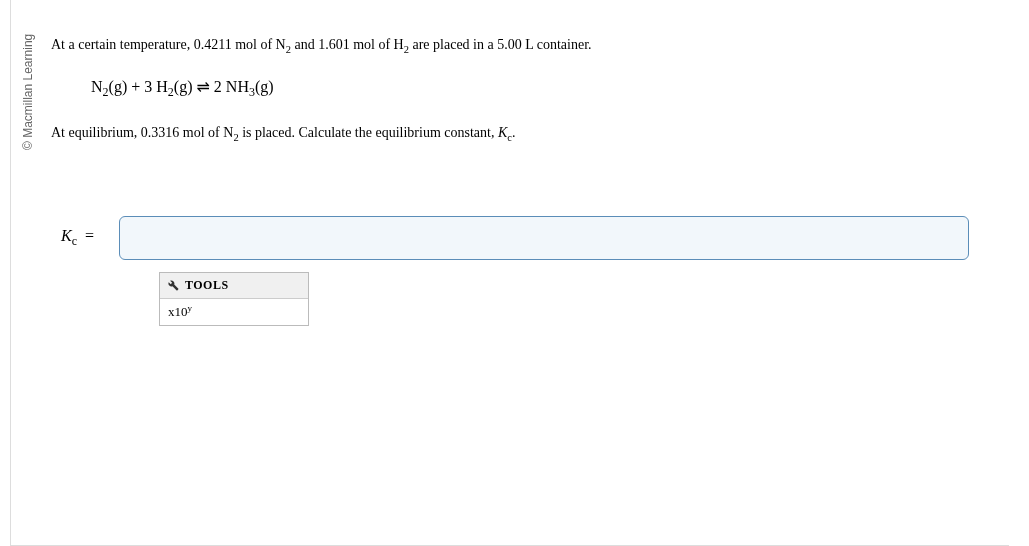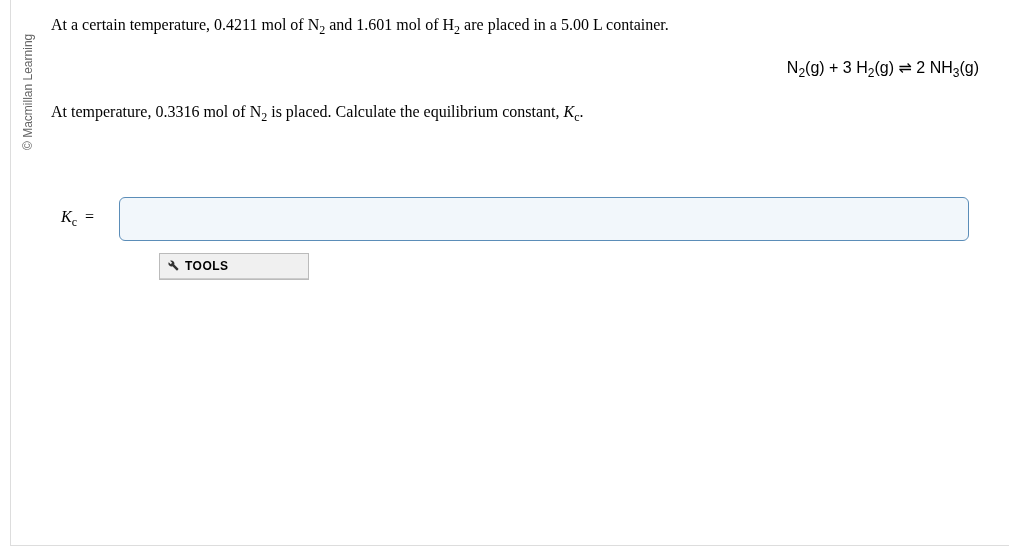--- a/index.html
+++ b/index.html
@@ -28,29 +28,29 @@
       transform-origin: left top;
       font-family: Arial, sans-serif;
       font-size: 12px;
       color: #666;
       white-space: nowrap;
     }
     .content {
       padding: 12px 30px 12px 40px;
     }
     .problem-text {
-      font-size: 16px;
+      font-size: 14px;
       line-height: 1.6;
       margin-bottom: 18px;
+      margin-top: 22px;
     }
     .equation-line {
       font-size: 16px;
       margin: 18px 0 18px 40px;
-      font-family: Liberation Sans, sans-serif;
-      text-align: right;
+      font-family: Liberation Serif, serif;
     }
     .sub { font-size: 0.75em; vertical-align: sub; }
     .eq-arrow { font-size: 16px; }
     .answer-area {
       display: flex;
       align-items: center;
       gap: 25px;
       margin-top: 70px;
       margin-left: 10px;
     }
@@ -72,21 +72,21 @@
       font-size: 18px;
       font-family: Georgia, serif;
       outline: none;
       max-width: 850px;
     }
     .tools-box {
       border: 1px solid #bbb;
       width: 150px;
       margin-top: 12px;
       margin-left: 108px;
-      font-family: Liberation Sans, sans-serif;
+      font-family: Liberation Serif, serif;
     }
     .tools-header {
       background: #f0f0f0;
       border-bottom: 1px solid #ccc;
       font-size: 12px;
       font-weight: bold;
       padding: 5px 8px;
       display: flex;
       align-items: center;
       gap: 6px;
@@ -112,33 +112,36 @@
 
     <div class="problem-text">
       <span>At a certain temperature, </span><span>0.4211</span><span> mol of N</span><span class="sub">2</span><span> and </span><span>1.601</span><span> mol of H</span><span class="sub">2</span><span> are placed in a 5.00 L container.</span>
     </div>
 
     <div class="equation-line">
       <span>N</span><span class="sub">2</span><span>(g) + 3 H</span><span class="sub">2</span><span>(g) </span><span class="eq-arrow">⇌</span><span> 2 NH</span><span class="sub">3</span><span>(g)</span>
     </div>
 
     <div class="problem-text">
-      <span>At temperature, </span><span>0.3316</span><span> mol of N</span><span class="sub">2</span><span> is placed. Calculate the equilibrium constant, </span><i>K</i><span class="sub">c</span><span>.</span>
+      <span>At equilibrium, </span><span>0.3316</span><span> mol of N</span><span class="sub">2</span><span> is placed. Calculate the equilibrium constant, </span><i>K</i><span class="sub">c</span><span>.</span>
     </div>
 
     <div class="answer-area">
       <span class="kc-label">
         <span>K</span><span class="sub-c">c</span><span class="eq"> =</span>
       </span>
       <input type="text" class="answer-input" autofocus="" value="" style="">
     </div>
 
     <div class="tools-box">
       <div class="tools-header">
         <svg class="wrench" viewBox="0 0 24 24">
           <path fill="#333" d="M22.7 19l-9.1-9.1c.9-2.3.4-5-1.5-6.9-2-2-5-2.4-7.4-1.3L9 6 6 9 1.6 4.7C.4 7.1.9 10.1 2.9 12.1c1.9 1.9 4.6 2.4 6.9 1.5l9.1 9.1c.4.4 1 .4 1.4 0l2.3-2.3c.5-.4.5-1.1.1-1.4z"></path>
         </svg>
         <span>TOOLS</span>
       </div>
+      <div class="tools-row">
+        <span>x10</span><span class="y">y</span>
+      </div>
     </div>
 
   </div>
 </div>
 
 </body></html>

